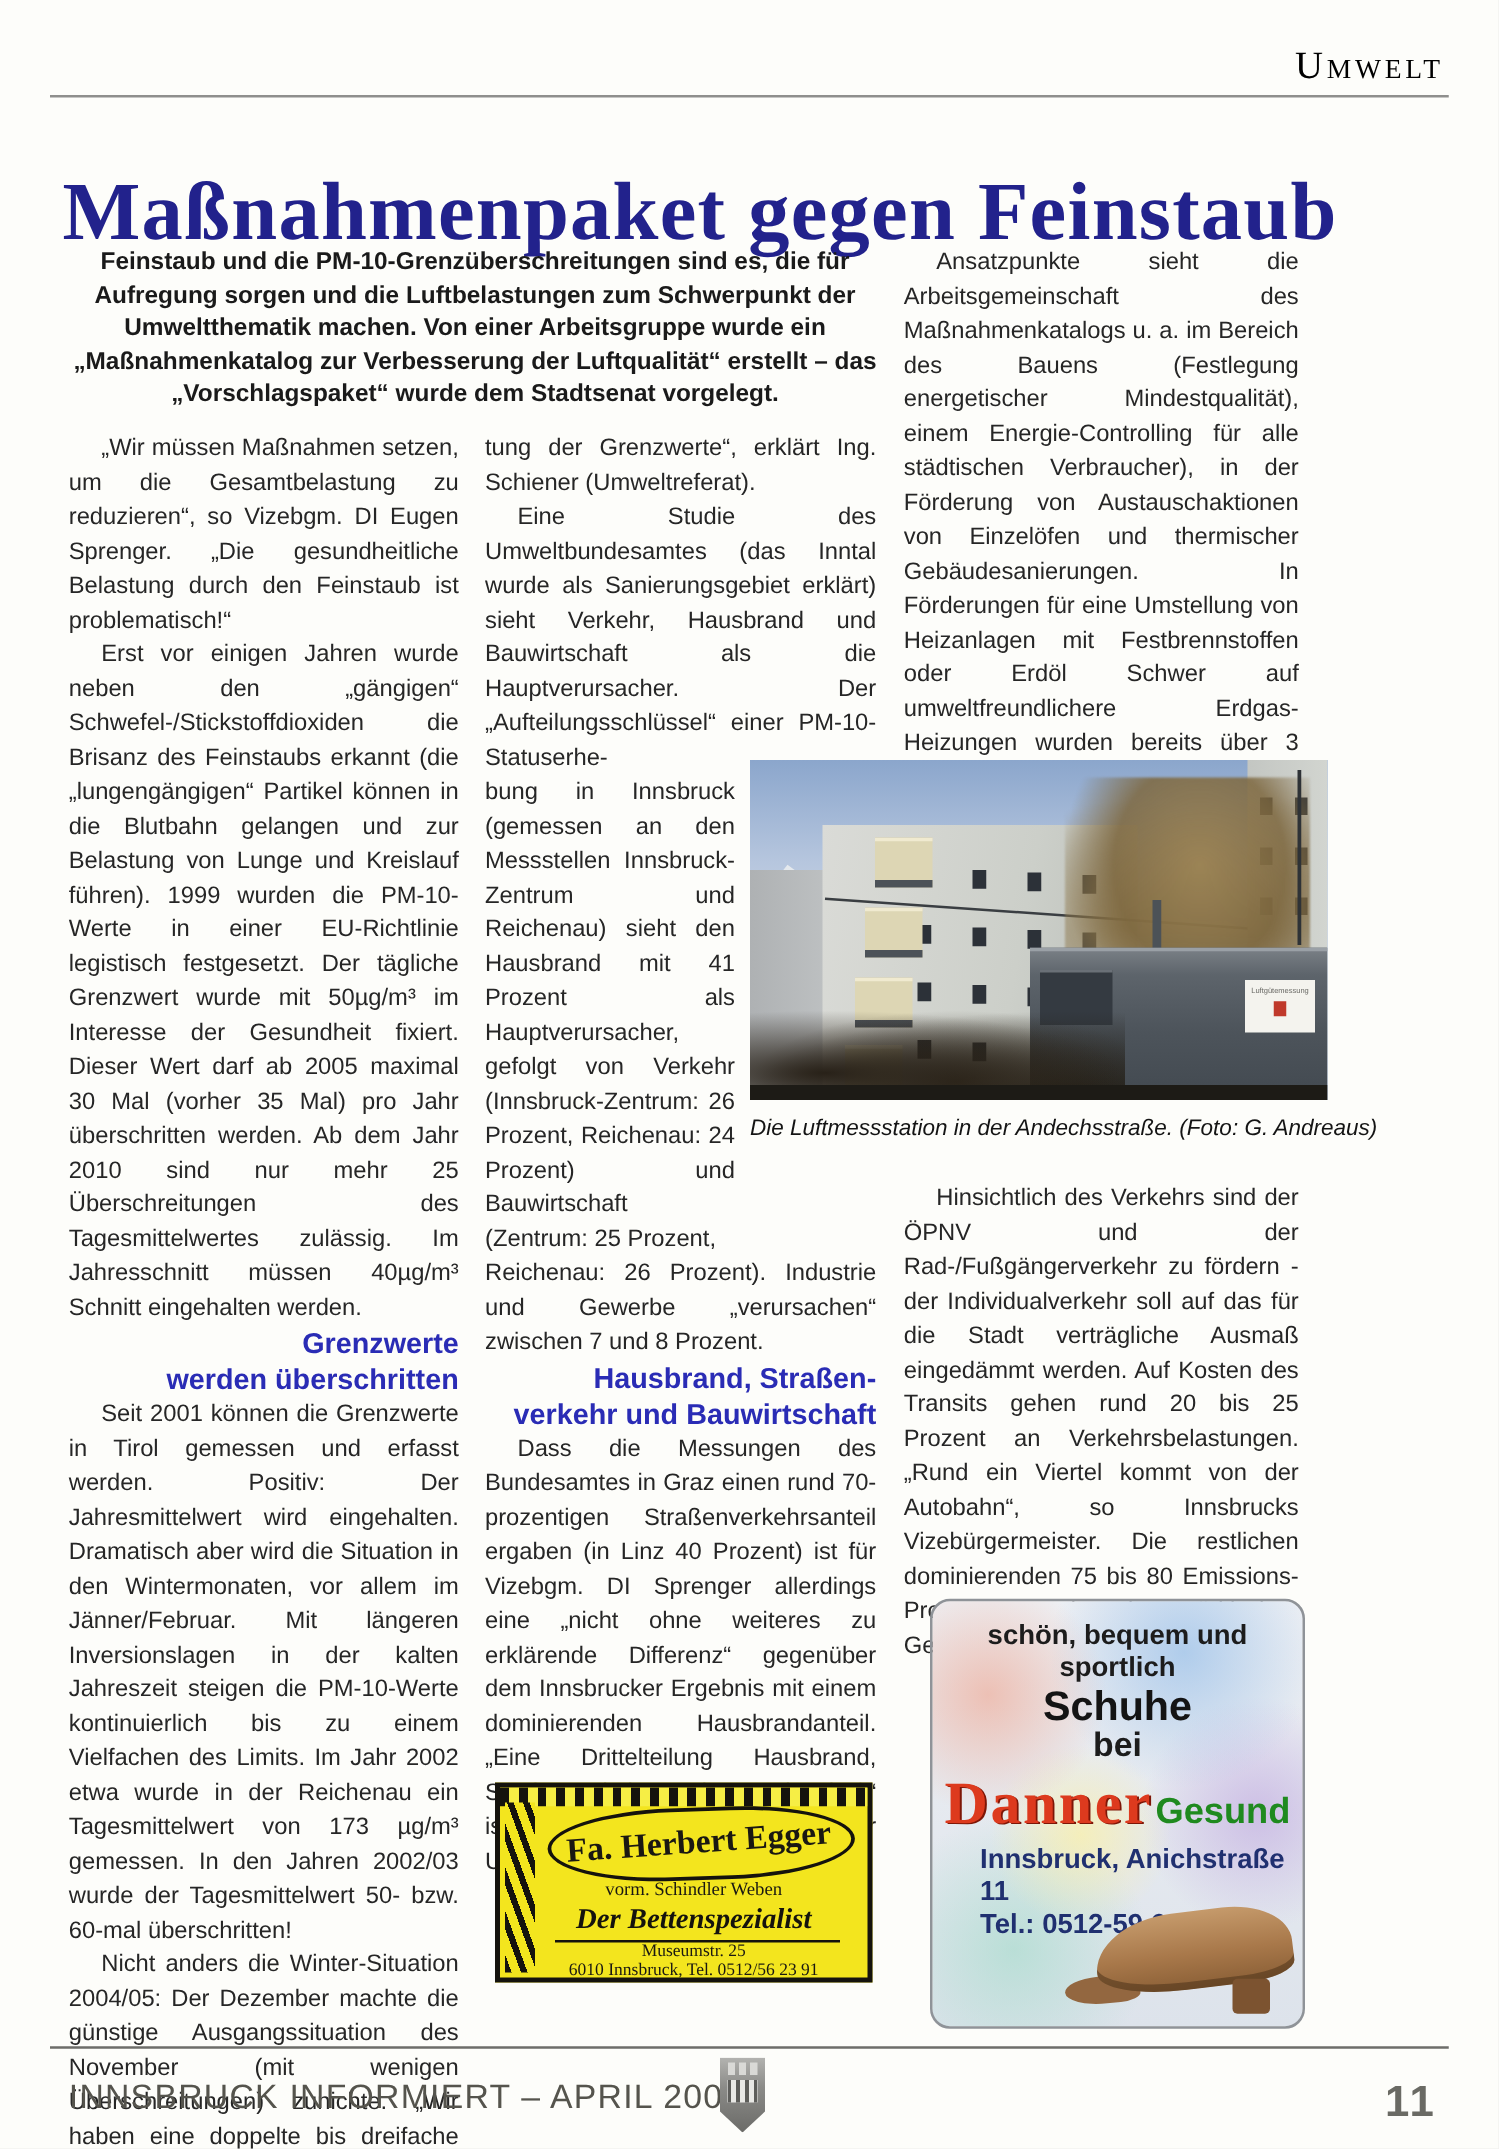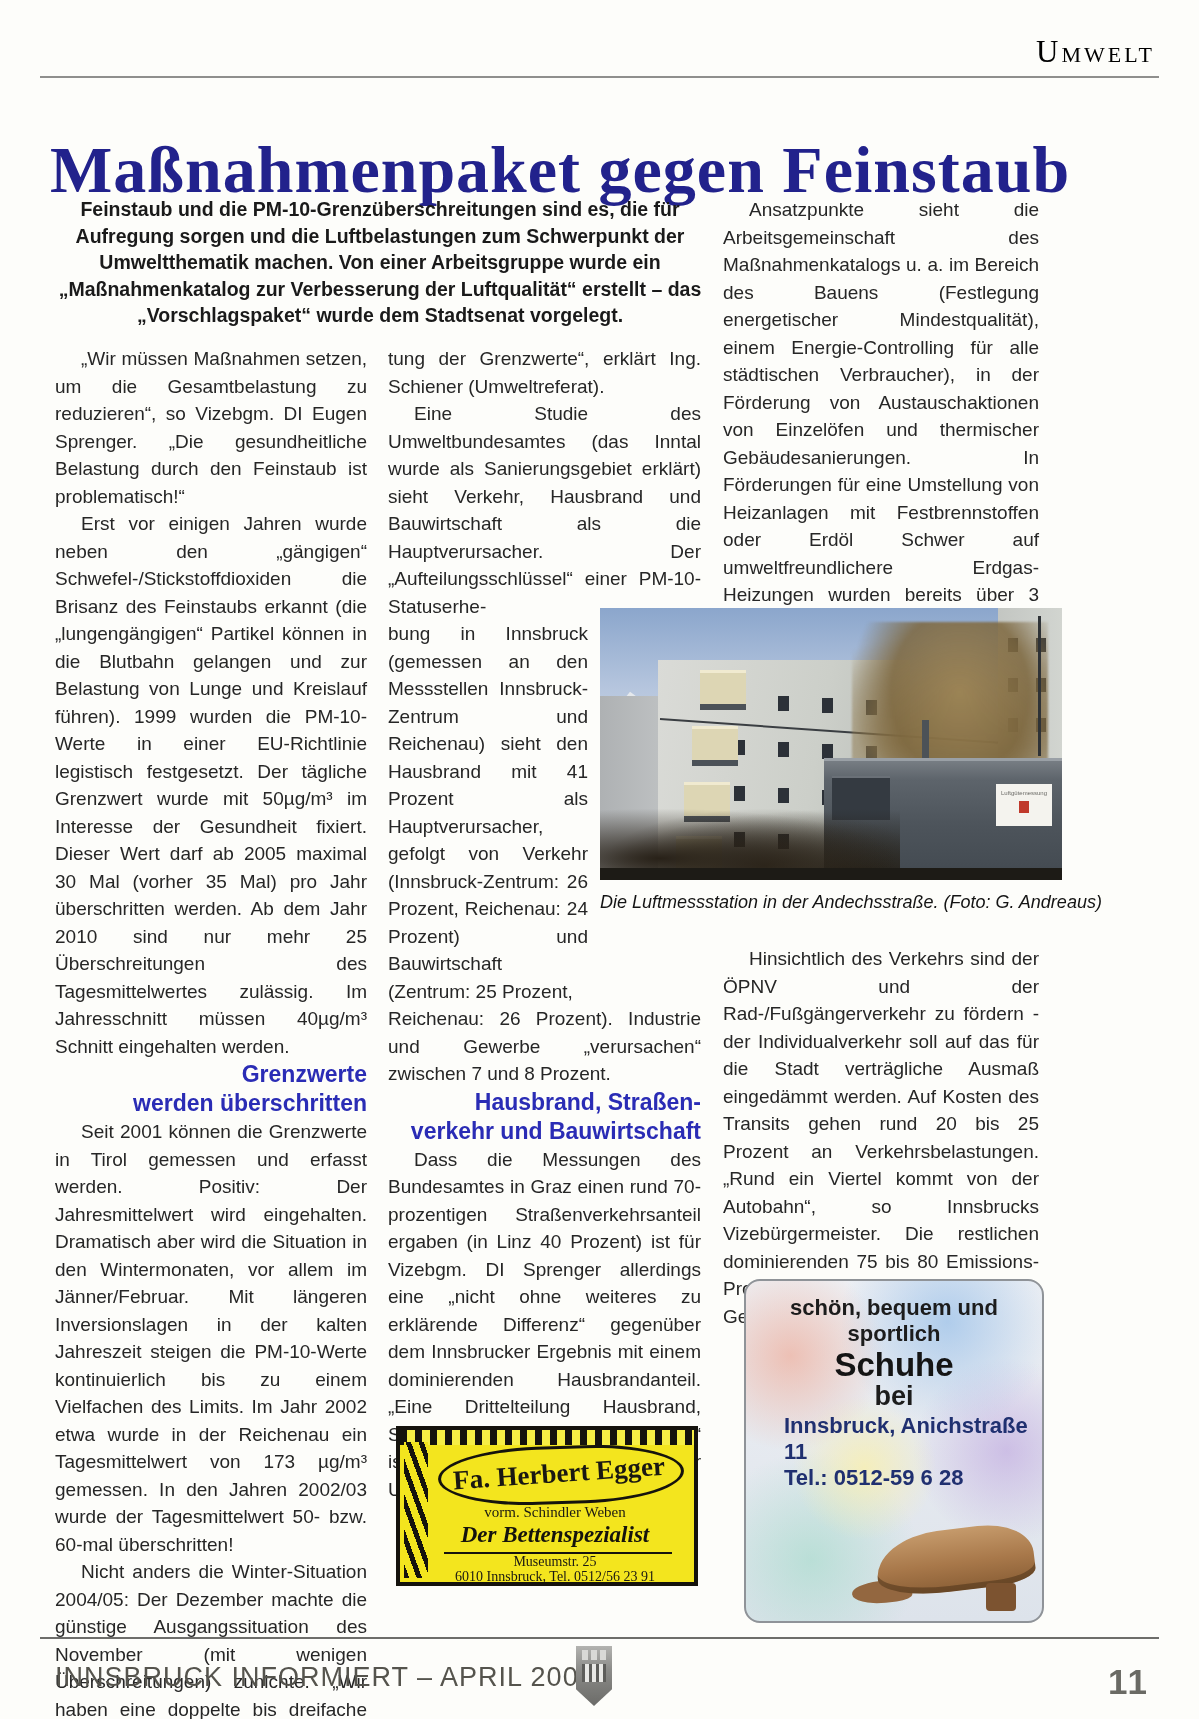--- a/index.html
+++ b/index.html
@@ -204,20 +204,21 @@
     <div class="egger-sub2">Der Bettenspezialist</div>
     <div class="egger-rule"></div>
     <div class="egger-addr1">Museumstr. 25</div>
     <div class="egger-addr2">6010 Innsbruck, Tel. 0512/56 23 91</div>
   </div>
 
   <div class="ad-danner">
     <div class="danner-tag">schön, bequem und sportlich</div>
     <div class="danner-product">Schuhe</div>
     <div class="danner-bei">bei</div>
+    <div class="danner-brandline"><span class="danner-brand">Danner</span><span class="danner-brand2">Gesund</span></div>
     <div class="danner-addr">Innsbruck, Anichstraße 11</div>
     <div class="danner-tel">Tel.: 0512-59 6 28</div>
     <div class="shoe-toe"></div>
     <div class="shoe-body"></div>
     <div class="shoe-heel"></div>
   </div>
 
   <div class="rule-bottom"></div>
   <div class="footer-left">INNSBRUCK INFORMIERT – APRIL 2005</div>
   <div class="emblem">

